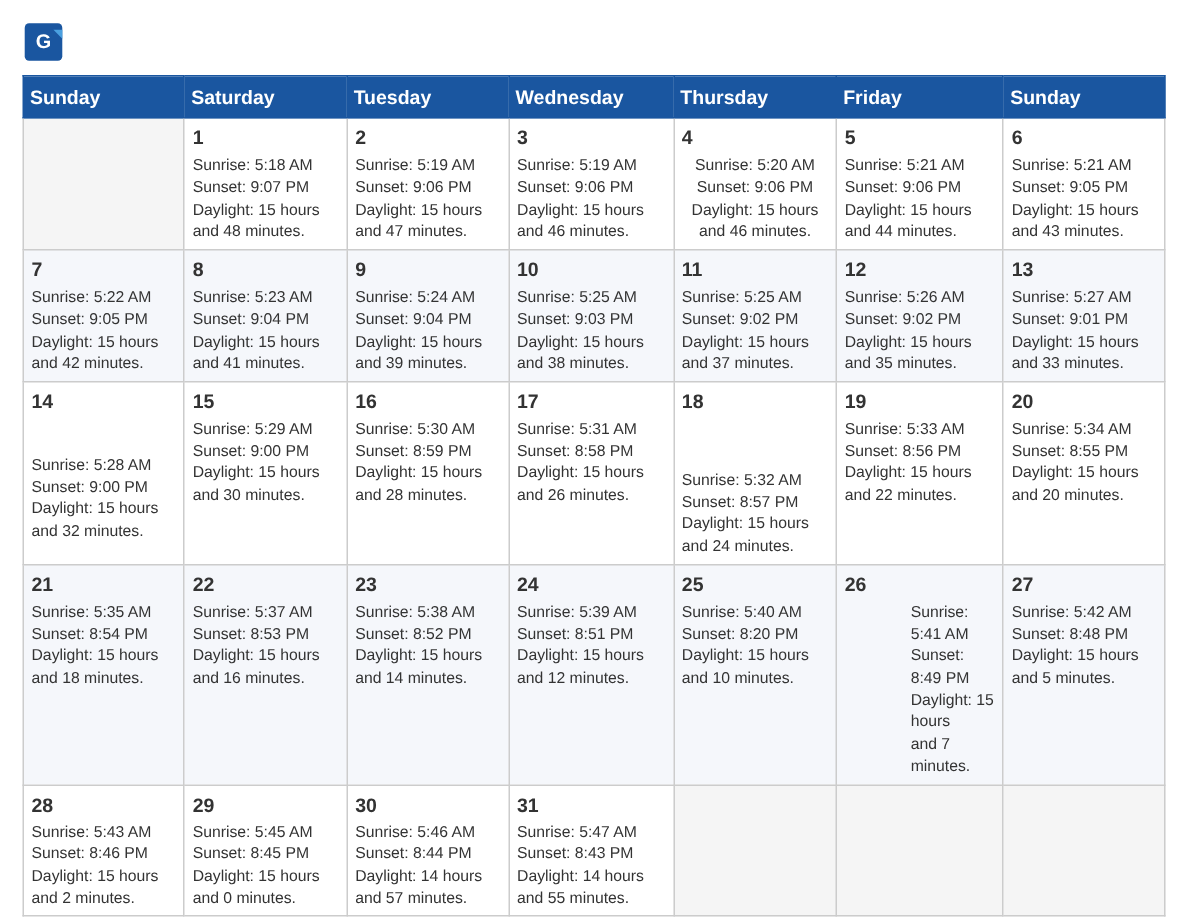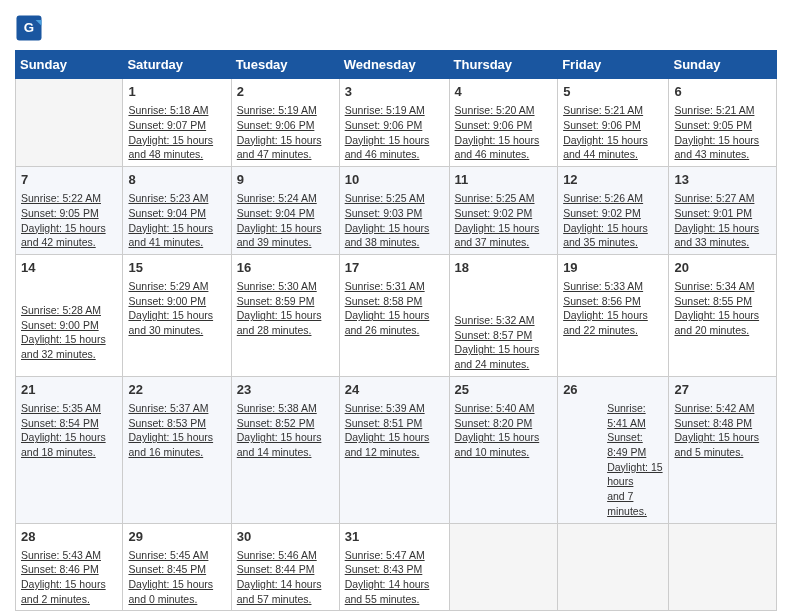--- a/index.html
+++ b/index.html
@@ -71,21 +71,20 @@
     }
     .day-number {
       font-weight: bold;
       font-size: 13px;
       display: block;
       margin-bottom: 2px;
     }
     .day-info {
       font-size: 10.5px;
       color: #333;
-      text-decoration: underline;
     }
     .empty-cell {
       background-color: #f5f5f5 !important;
     }
   </style>
 </head>
 <body>
 
 <div class="header-area">
   <div class="logo">
@@ -136,21 +135,21 @@
         </td>
         <td>
           <span class="day-number">3</span>
           <div class="day-info" style="white-space: pre-line;">Sunrise: 5:19 AM
 Sunset: 9:06 PM
 Daylight: 15 hours
 and 46 minutes.</div>
         </td>
         <td>
           <span class="day-number">4</span>
-          <div class="day-info" style="white-space: pre-line;">Sunrise: 5:20 AM
+          <div class="day-info" style="white-space: pre-line; text-align: center;">Sunrise: 5:20 AM
 Sunset: 9:06 PM
 Daylight: 15 hours
 and 46 minutes.</div>
         </td>
         <td>
           <span class="day-number">5</span>
           <div class="day-info" style="white-space: pre-line;">Sunrise: 5:21 AM
 Sunset: 9:06 PM
 Daylight: 15 hours
 and 44 minutes.</div>

